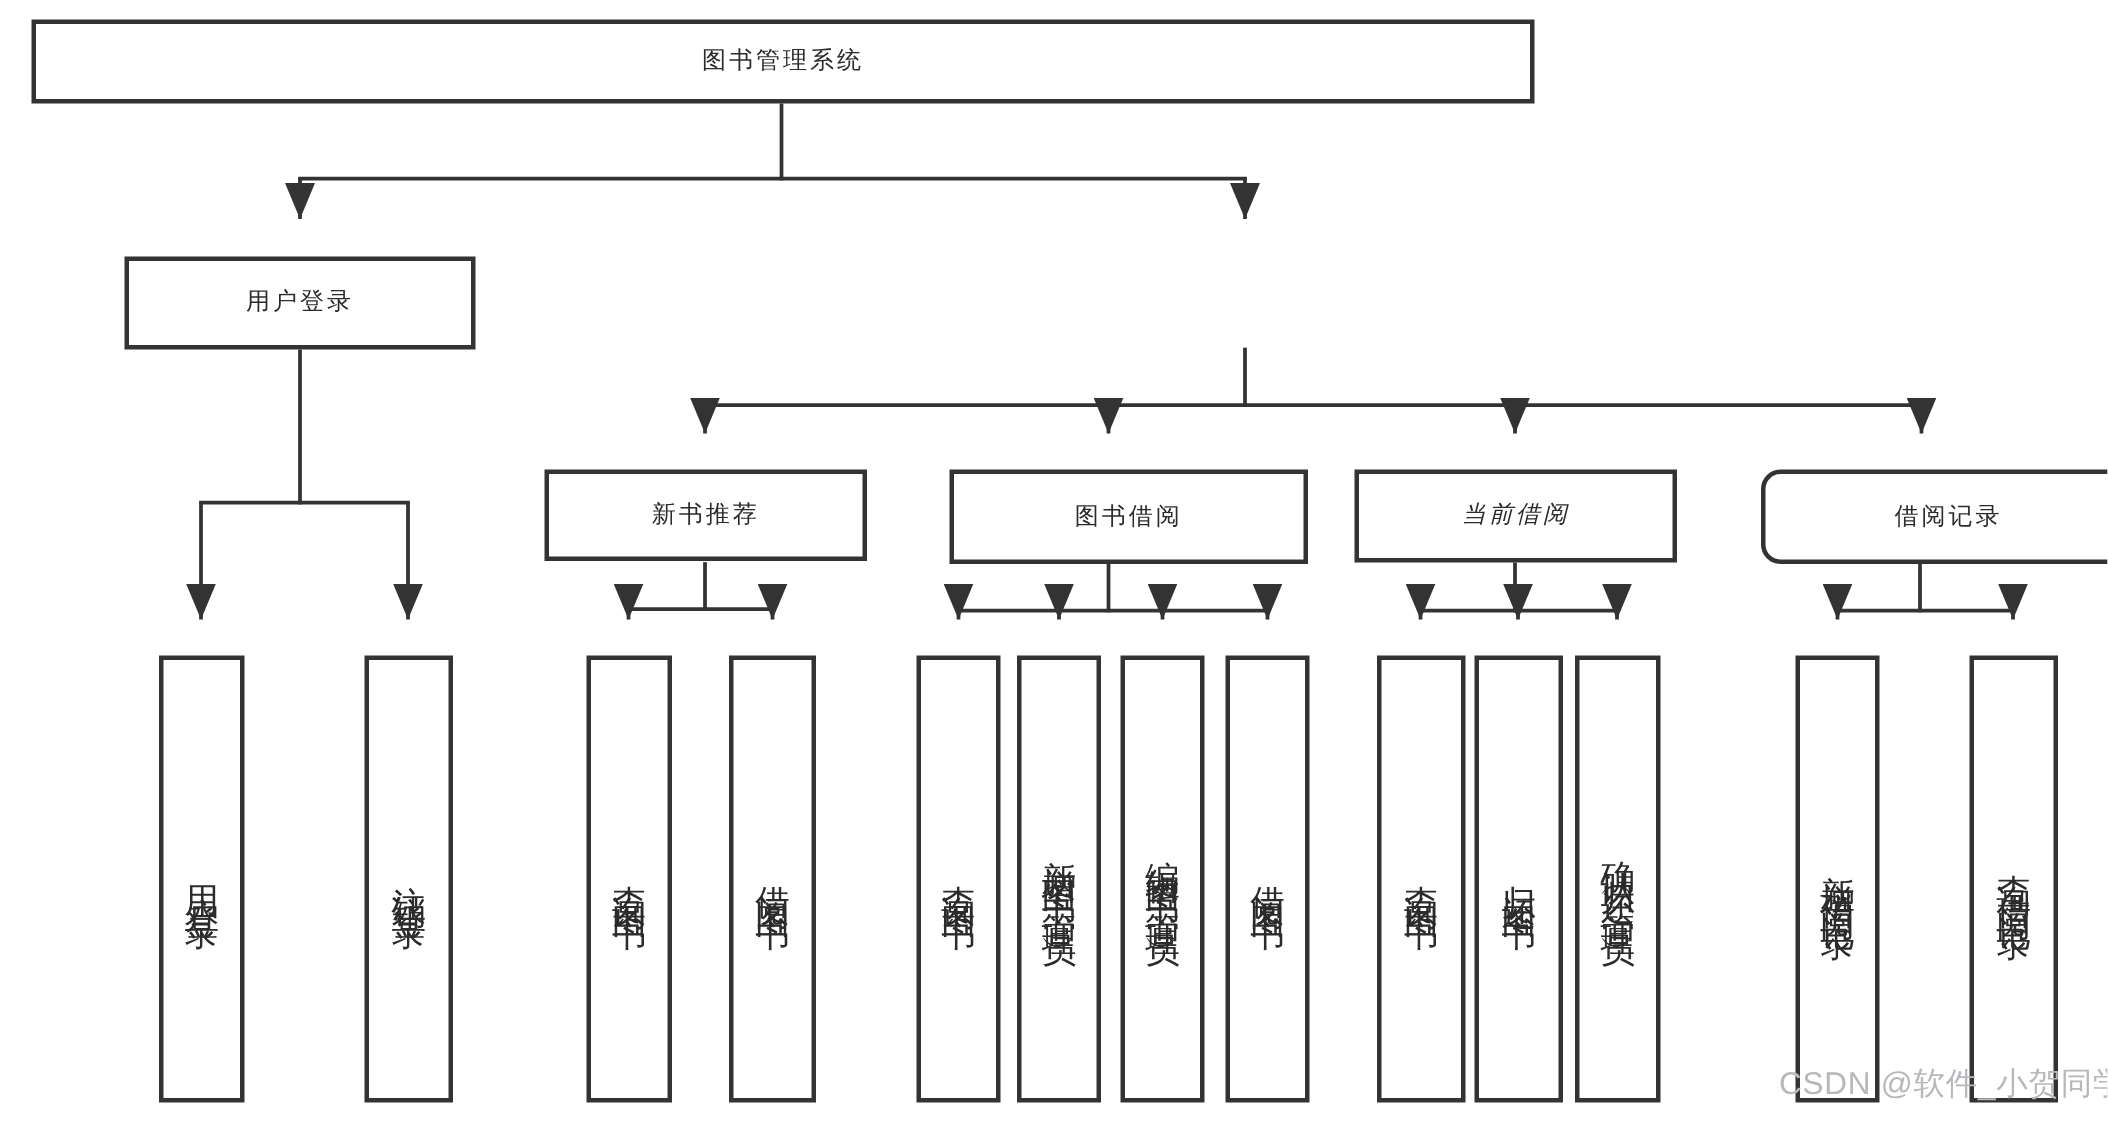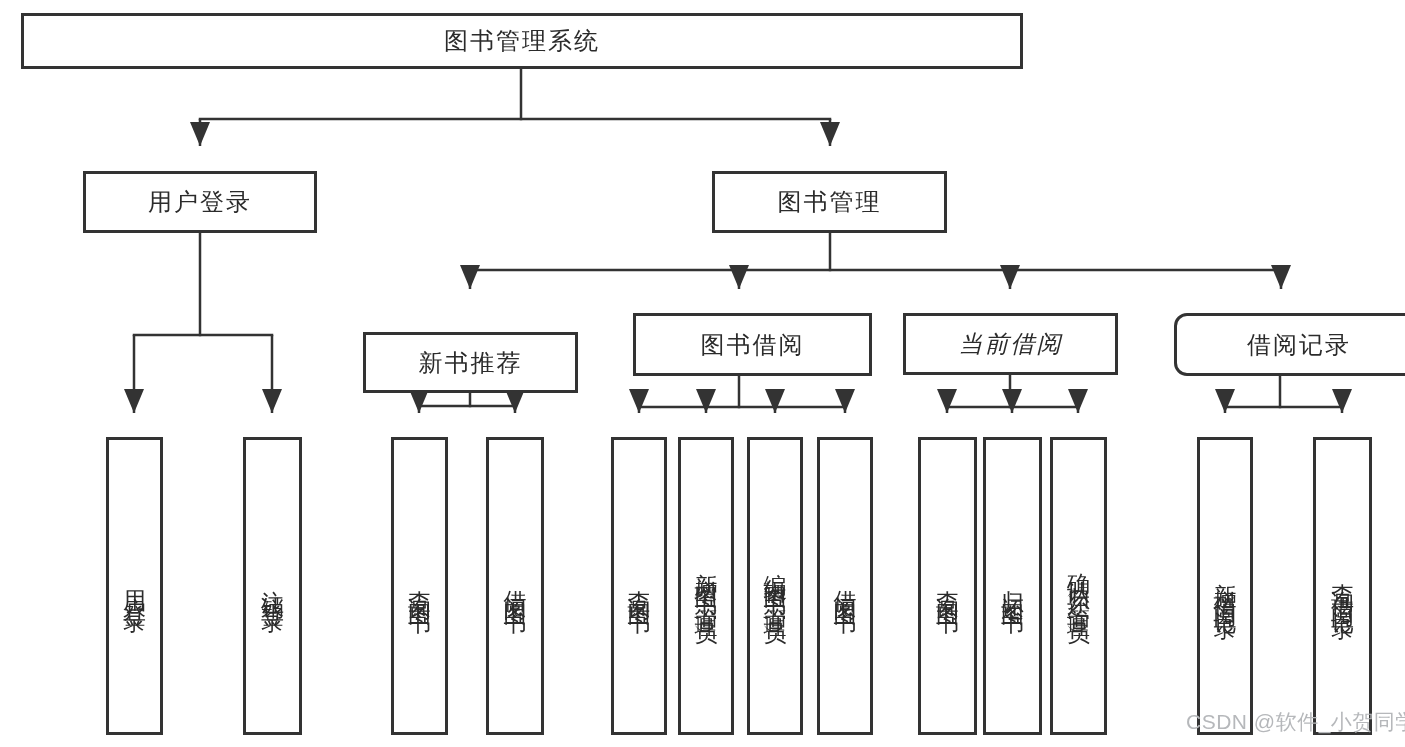--- a/index.html
+++ b/index.html
@@ -20,38 +20,38 @@
   }
   .node {
     position: absolute;
     box-sizing: border-box;
     background: #ffffff;
     border: 3px solid #333333;
     display: grid;
     place-items: center;
   }
   .hlabel {
-    font-size: 24px;
+    font-size: 16px;
     letter-spacing: 2px;
     white-space: nowrap;
     line-height: 1;
   }
   .vlabel {
     writing-mode: vertical-rl;
     text-orientation: mixed;
     font-size: 23px;
     letter-spacing: 7px;
     line-height: 1;
     white-space: nowrap;
   }
   
   #root  { left: 21px;   top: 13px;  width: 1002px; height: 56px; }
   #l2-0  { left: 83px;   top: 171px; width: 234px;  height: 62px; }
   #l2-1  { left: 712px;  top: 171px; width: 235px;  height: 62px; }
-  #l3-0  { left: 363px;  top: 332px; width: 215px;  height: 61px; }
+  #l3-0  { left: 363px;  top: 313px; width: 215px;  height: 61px; }
   #l3-1  { left: 633px;  top: 313px; width: 239px;  height: 63px; }
   #l3-2  { left: 903px;  top: 313px; width: 215px;  height: 62px; font-style: italic; }
   #l3-3  { left: 1174px; top: 313px; width: 250px;  height: 63px; border-radius: 13px; }
   .leaf  { top: 437px; height: 298px; }
   #lf-u0 { left: 106px;  width: 57px; }
   #lf-u1 { left: 243px;  width: 59px; }
   #lf-n0 { left: 391px;  width: 57px; }
   #lf-n1 { left: 486px;  width: 58px; }
   #lf-b0 { left: 611px;  width: 56px; }
   #lf-b1 { left: 678px;  width: 56px; }
@@ -128,23 +128,20 @@
     </g>
   </svg>
 
   <div class="node" id="root">
     <span class="hlabel">图书管理系统</span>
   </div>
 
   <div class="node" id="l2-0">
     <span class="hlabel">用户登录</span>
   </div>
-  <div class="node" id="l2-1">
-    <span class="hlabel">图书管理</span>
-  </div>
 
   <div class="node" id="l3-0">
     <span class="hlabel">新书推荐</span>
   </div>
   <div class="node" id="l3-1">
     <span class="hlabel">图书借阅</span>
   </div>
   <div class="node" id="l3-2">
     <span class="hlabel">当前借阅</span>
   </div>

